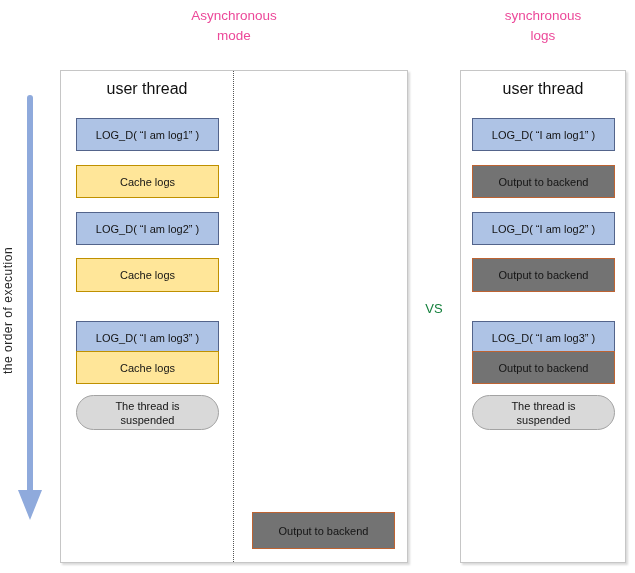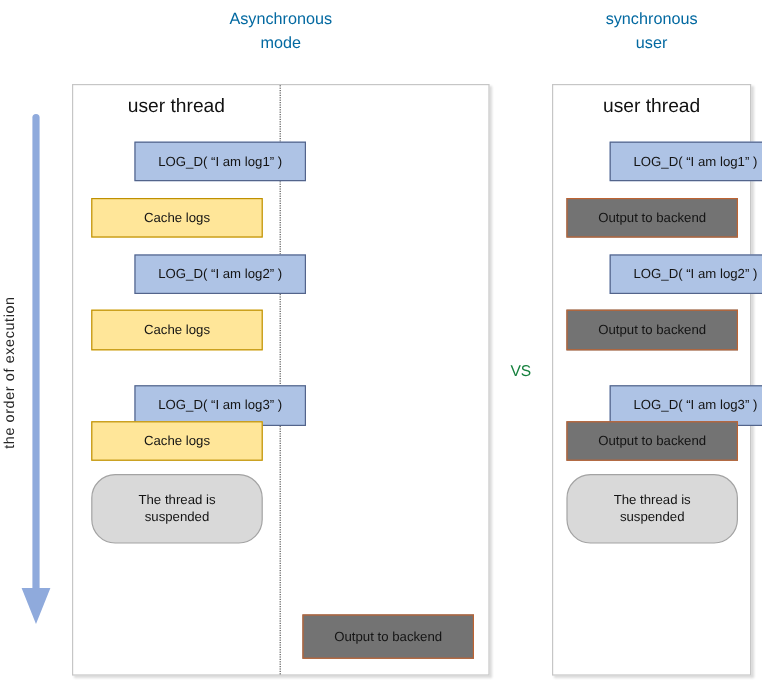--- a/index.html
+++ b/index.html
@@ -2,21 +2,21 @@
 <html><head>
 <meta charset="utf-8">
 <style>
   html,body{margin:0;padding:0;background:#ffffff;}
   #canvas{
     position:relative;width:635px;height:573px;background:#ffffff;
     font-family:"Liberation Sans",sans-serif;color:#1a1a1a;overflow:hidden;
   }
   .title{
     position:absolute;top:6px;text-align:center;font-size:13.5px;line-height:20px;
-    white-space:pre-line;color:#0369a1;
+    white-space:pre-line;color:#ec4899;
   }
   .title.async{left:60px;width:348px;}
   .title.sync{left:460px;width:166px;}
   .panel{
     position:absolute;top:70px;background:#ffffff;border:1px solid #c6c6c6;
     box-shadow:2px 2px 2px rgba(0,0,0,0.15);
   }
   .panel.async{left:60px;width:346px;height:491px;}
   .panel.sync{left:460px;width:164px;height:491px;}
   .divider{
@@ -36,24 +36,24 @@
   }
   .box.c1{left:15px;width:143px;}       
   .box.c2{left:191px;width:143px;}      
   .box.c3{left:11px;width:143px;}       
   .r1{top:47px;height:33px;}
   .r2{top:94px;height:33px;}
   .r3{top:141px;height:33px;}
   .r4{top:187px;height:34px;}
   .r5{top:250px;height:34px;}
   .r6{top:280px;height:33px;}
-  .r7{top:324px;height:58px;border-radius:20px;}
+  .r7{top:324px;height:35px;border-radius:20px;}
   .r8{top:395px;height:34px;}
   .r9{top:441px;height:37px;}
-  .blue  {background:#aec3e5;border-color:#53648b;margin-left:36px;}
+  .blue  {background:#aec3e5;border-color:#53648b;}
   .yellow{background:#ffe699;border-color:#bf9000;text-align:right;}
   .orange{background:#737373;border-color:#bd6332;}
   .green {background:#cde3b8;border-color:#70904f;}
   .gray  {background:#d9d9d9;border-color:#a3a3a3;}
   .vs{
     position:absolute;left:408px;top:301px;width:52px;text-align:center;
     font-size:13px;color:#15803d;
   }
   .axis-label{
     position:absolute;left:1px;top:100px;height:420px;width:16px;
@@ -63,21 +63,21 @@
   .axis-arrow{position:absolute;left:14px;top:90px;}
 </style>
 </head>
 <body>
 
 <div id="canvas">
 
   <div class="title async">Asynchronous
 mode</div>
   <div class="title sync">synchronous
-user</div>
+logs</div>
 
   <div class="axis-label">the order of execution</div>
 
   <svg class="axis-arrow" width="32" height="440" viewBox="0 0 32 440">
     <line x1="16" y1="8" x2="16" y2="404" stroke="#8faadc" stroke-width="6" stroke-linecap="round"></line>
     <polygon points="4,400 28,400 16,430" fill="#8faadc"></polygon>
   </svg>
 
   <div class="panel async">
     <div class="divider"></div>

